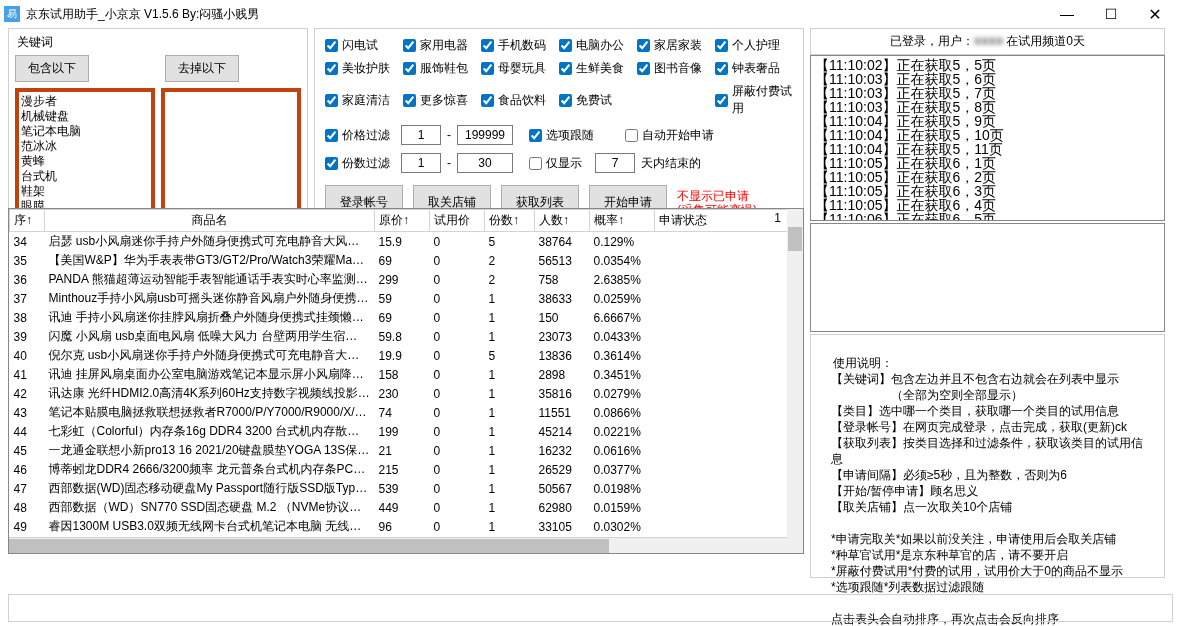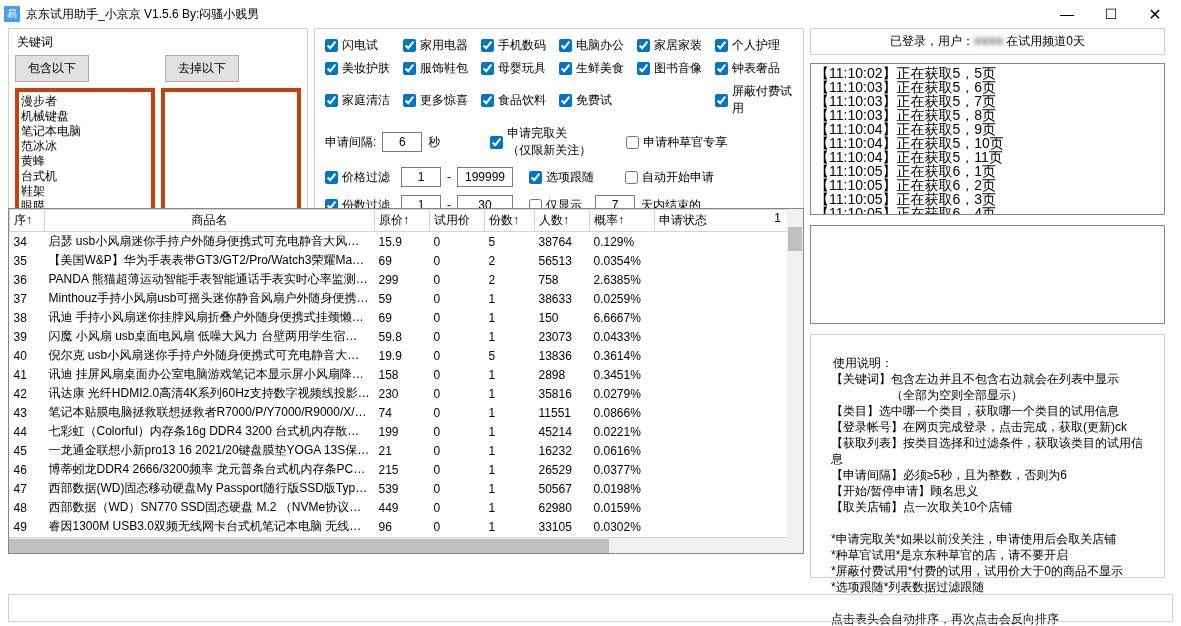--- a/index.html
+++ b/index.html
@@ -26,21 +26,21 @@
 .chk-row { display: flex; gap: 0; margin-bottom: 6px; }
 .chk { display: flex; align-items: center; width: 80px; }
 .chk input { margin-right: 4px; accent-color: #0075c8; }
 .param-row { display: flex; align-items: center; gap: 6px; margin-top: 8px; }
 .num-input { width: 56px; border: 1px solid #7a7a7a; text-align: center; padding: 2px; font-size: 12px; }
 .small-input { width: 40px; }
 .button-row { display: flex; gap: 10px; margin-top: 12px; align-items: center; }
 .action-btn { border: 1px solid #adadad; background: #e1e1e1; padding: 8px 14px; font-size: 12px; cursor: pointer; }
 .red-note { color: #ff0000; font-size: 12px; line-height: 14px; }
 
-.right-col { width: 355px; display: flex; flex-direction: column; gap: 8px; }
+.right-col { width: 355px; display: flex; flex-direction: column; gap: 0; }
 .login-info { border: 1px solid #d0d0d0; text-align: center; padding: 4px; font-size: 12px; }
 .log-box { border: 1px solid #828790; background: #fff; height: 168px; padding: 2px 4px; font-size: 14px; line-height: 14px; overflow: hidden; }
 .preview-box { border: 1px solid #828790; height: 110px; margin-top: 2px; }
 .help-box { border: 1px solid #d0d0d0; padding: 20px; font-size: 12px; line-height: 16px; margin-top:2px; height: 244px; }
 .help-title { margin-top: -14px; background: #fff; display: inline-block; padding: 0 2px; }
 .table-container { position: absolute; left: 8px; top: 208px; width: 796px; height: 346px; border: 1px solid #828790; overflow: hidden; background: #fff; }
 .tbl { width: 100%; border-collapse: collapse; font-size: 12px; }
 .tbl th { text-align: left; padding: 2px 4px; border: 1px solid #d4d4d4; background: #fff; font-weight: normal; font-size: 12px; white-space: nowrap; }
 .tbl td { padding: 1px 4px; font-size: 12px; white-space: nowrap; overflow: hidden; }
 .col-seq { width: 35px; }
@@ -178,34 +178,20 @@
               <input type="checkbox" style="">
               <span></span>
             </label>
             <label class="chk">
               <input type="checkbox" checked="" style="">
               <span>屏蔽付费试用</span>
             </label>
           </div>
         </div>
       <div class="param-row">
-        <span>申请间隔:</span>
-        <input class="num-input small-input" value="6" style="">
-        <span>秒</span>
-        <span style="width:38px"></span>
-        <label class="chk" style="width:130px">
-            <input type="checkbox" checked="" style="">
-            <span>申请完取关<br>（仅限新关注）</span>
-          </label>
-        <label class="chk" style="width:130px">
-            <input type="checkbox" style="">
-            <span>申请种草官专享</span>
-          </label>
-      </div>
-      <div class="param-row">
         <label class="chk" style="width:70px">
             <input type="checkbox" checked="" style="">
             <span>价格过滤</span>
           </label>
         <input class="num-input small-input" value="1" style="">
         <span>-</span>
         <input class="num-input" value="199999" style="">
         <span style="width:4px"></span>
         <label class="chk" style="width:90px">
             <input type="checkbox" checked="" style="">

